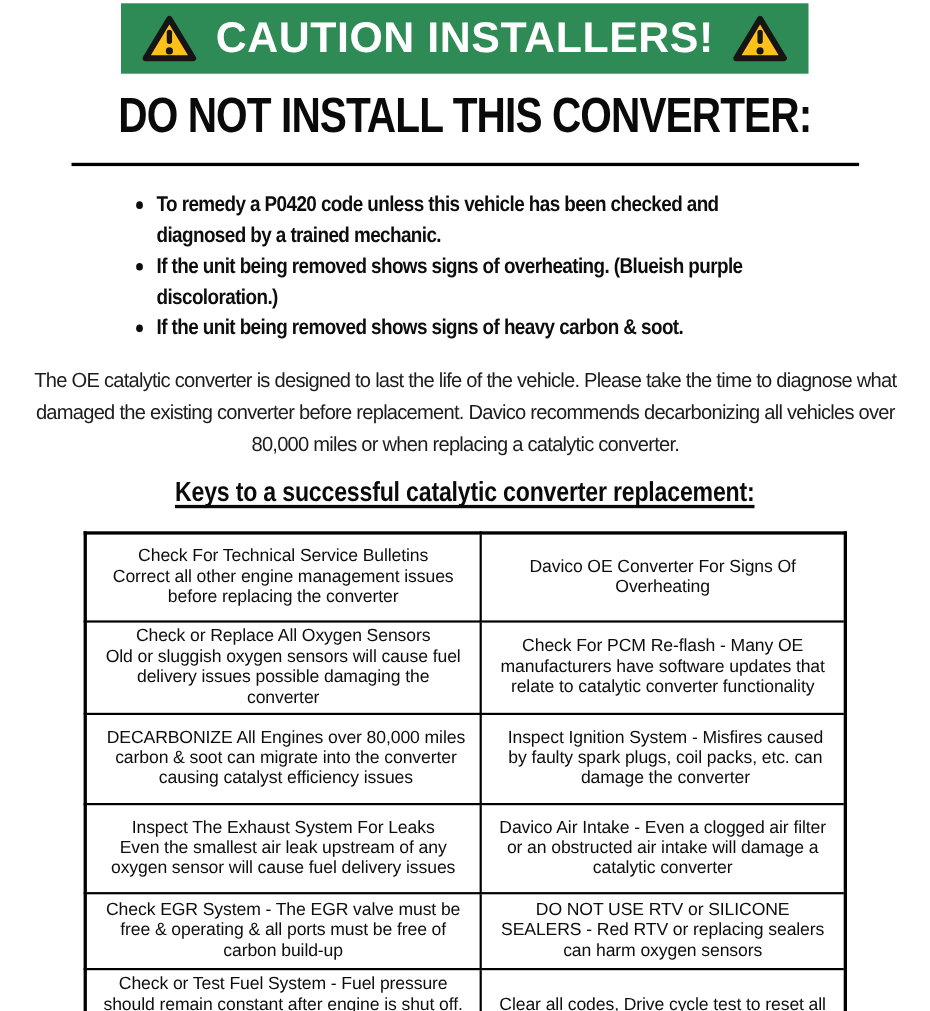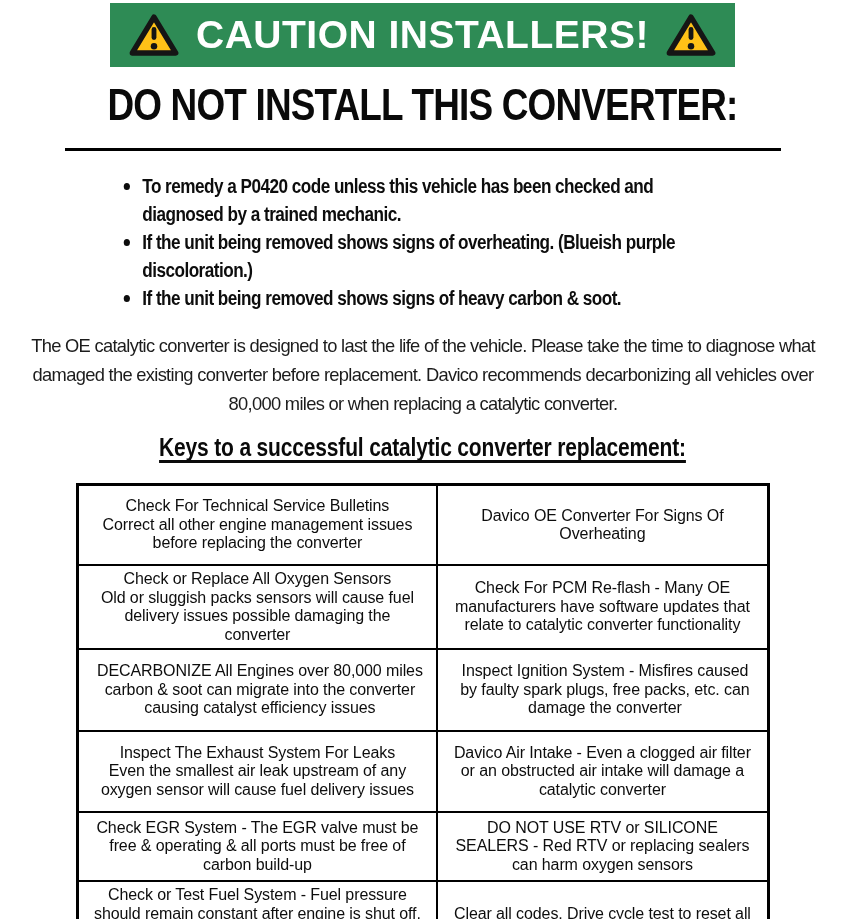--- a/index.html
+++ b/index.html
@@ -118,26 +118,26 @@
 
   <table class="keys-table">
     <tbody>
       <tr>
         <td>Check For Technical Service Bulletins
 Correct all other engine management issues before replacing the converter</td>
         <td>Davico OE Converter For Signs Of Overheating</td>
       </tr>
       <tr>
         <td>Check or Replace All Oxygen Sensors
-Old or sluggish packs sensors will cause fuel delivery issues possible damaging the converter</td>
+Old or sluggish oxygen sensors will cause fuel delivery issues possible damaging the converter</td>
         <td>Check For PCM Re-flash - Many OE manufacturers have software updates that relate to catalytic converter functionality</td>
       </tr>
       <tr>
         <td>DECARBONIZE All Engines over 80,000 miles carbon &amp; soot can migrate into the converter causing catalyst efficiency issues</td>
-        <td>Inspect Ignition System - Misfires caused by faulty spark plugs, free packs, etc. can damage the converter</td>
+        <td>Inspect Ignition System - Misfires caused by faulty spark plugs, coil packs, etc. can damage the converter</td>
       </tr>
       <tr>
         <td>Inspect The Exhaust System For Leaks
 Even the smallest air leak upstream of any oxygen sensor will cause fuel delivery issues</td>
         <td>Davico Air Intake - Even a clogged air filter or an obstructed air intake will damage a catalytic converter</td>
       </tr>
       <tr>
         <td>Check EGR System - The EGR valve must be free &amp; operating &amp; all ports must be free of carbon build-up</td>
         <td>DO NOT USE RTV or SILICONE SEALERS - Red RTV or replacing sealers can harm oxygen sensors</td>
       </tr>

